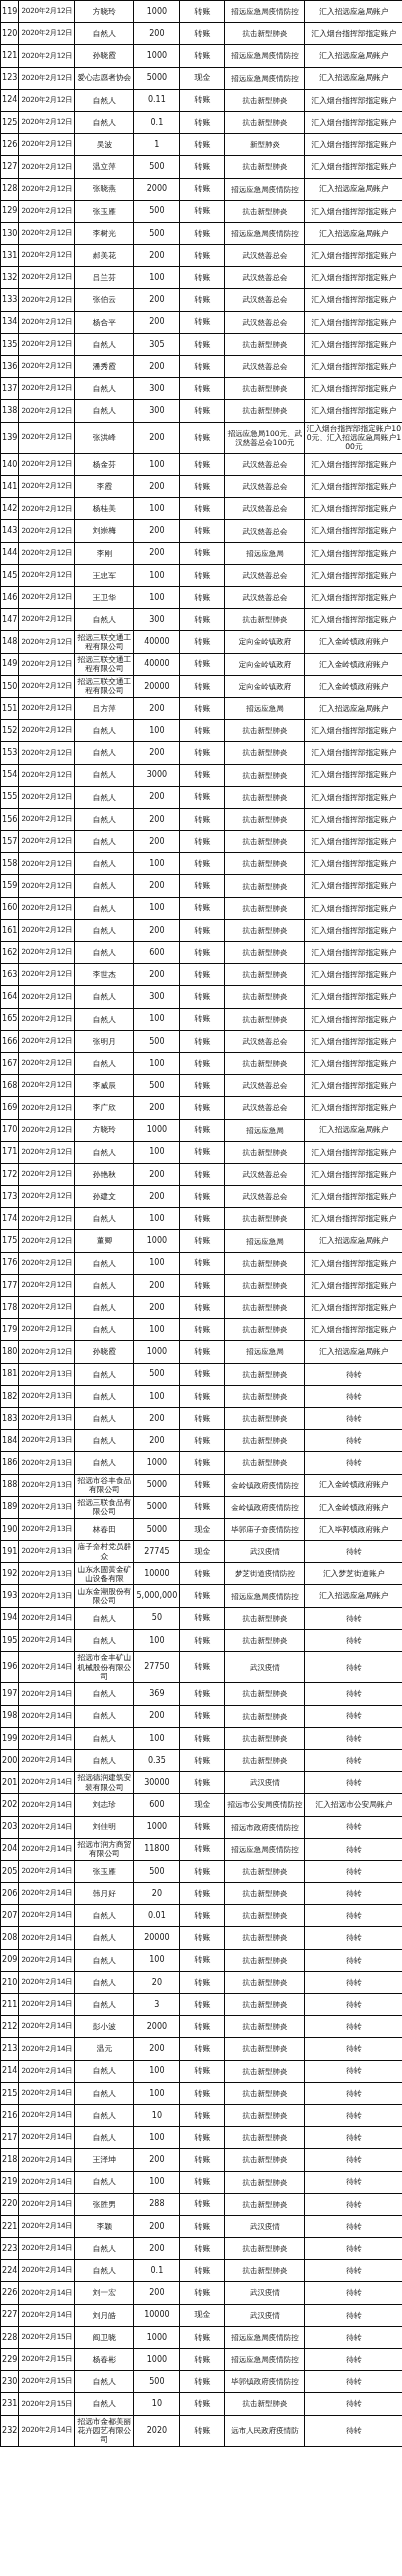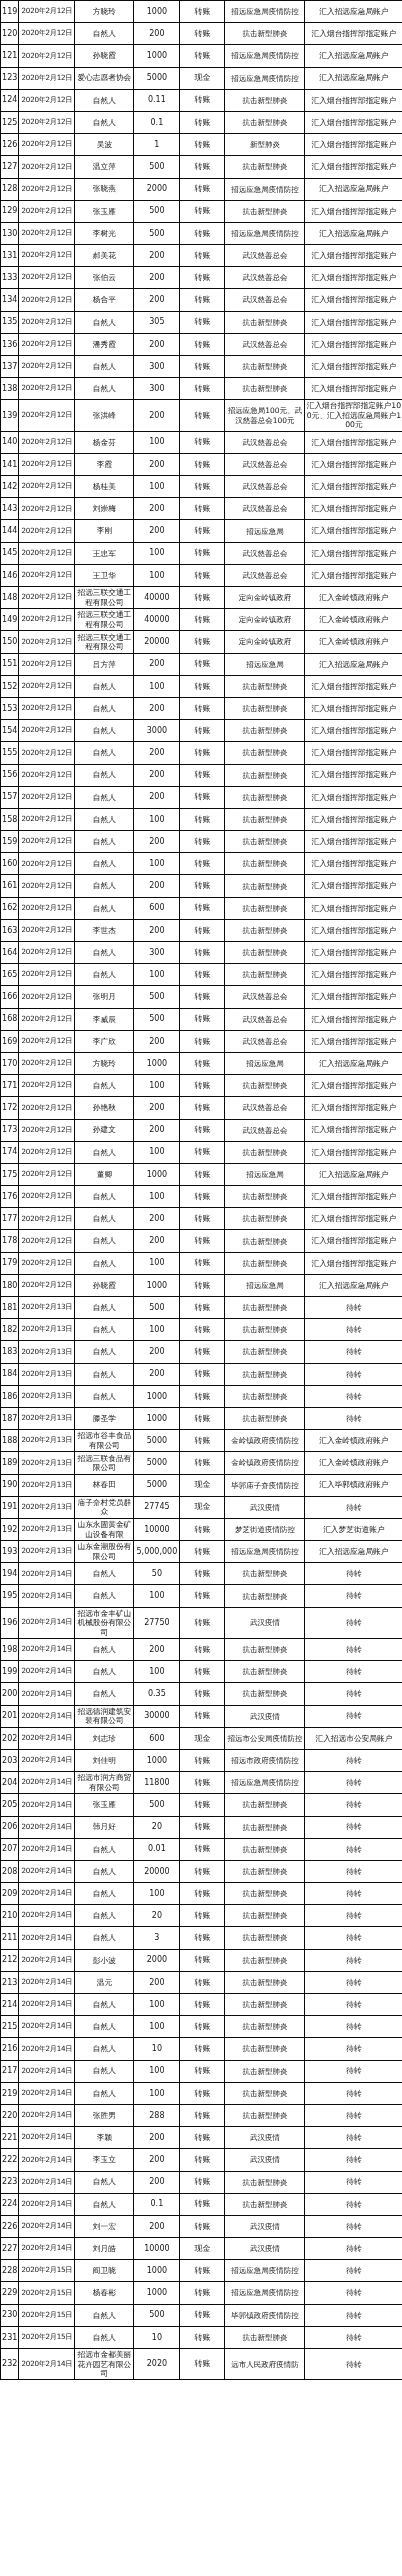--- a/index.html
+++ b/index.html
@@ -158,20 +158,29 @@
         <tr>
           <td class="c0">131</td>
           <td class="c1">2020年2月12日</td>
           <td class="c2">郝美花</td>
           <td class="c3">200</td>
           <td class="c4">转账</td>
           <td class="c5">武汉慈善总会</td>
           <td class="c6">汇入烟台指挥部指定账户</td>
         </tr>
         <tr>
+          <td class="c0">132</td>
+          <td class="c1">2020年2月12日</td>
+          <td class="c2">吕兰芬</td>
+          <td class="c3">100</td>
+          <td class="c4">转账</td>
+          <td class="c5">武汉慈善总会</td>
+          <td class="c6">汇入烟台指挥部指定账户</td>
+        </tr>
+        <tr>
           <td class="c0">133</td>
           <td class="c1">2020年2月12日</td>
           <td class="c2">张伯云</td>
           <td class="c3">200</td>
           <td class="c4">转账</td>
           <td class="c5">武汉慈善总会</td>
           <td class="c6">汇入烟台指挥部指定账户</td>
         </tr>
         <tr>
           <td class="c0">134</td>
@@ -284,20 +293,29 @@
         <tr>
           <td class="c0">146</td>
           <td class="c1">2020年2月12日</td>
           <td class="c2">王卫华</td>
           <td class="c3">100</td>
           <td class="c4">转账</td>
           <td class="c5">武汉慈善总会</td>
           <td class="c6">汇入烟台指挥部指定账户</td>
         </tr>
         <tr>
+          <td class="c0">147</td>
+          <td class="c1">2020年2月12日</td>
+          <td class="c2">自然人</td>
+          <td class="c3">300</td>
+          <td class="c4">转账</td>
+          <td class="c5">抗击新型肺炎</td>
+          <td class="c6">汇入烟台指挥部指定账户</td>
+        </tr>
+        <tr>
           <td class="c0">148</td>
           <td class="c1">2020年2月12日</td>
           <td class="c2">招远三联交通工程有限公司</td>
           <td class="c3">40000</td>
           <td class="c4">转账</td>
           <td class="c5">定向金岭镇政府</td>
           <td class="c6">汇入金岭镇政府账户</td>
         </tr>
         <tr>
           <td class="c0">149</td>
@@ -455,20 +473,29 @@
         <tr>
           <td class="c0">166</td>
           <td class="c1">2020年2月12日</td>
           <td class="c2">张明月</td>
           <td class="c3">500</td>
           <td class="c4">转账</td>
           <td class="c5">武汉慈善总会</td>
           <td class="c6">汇入烟台指挥部指定账户</td>
         </tr>
         <tr>
+          <td class="c0">167</td>
+          <td class="c1">2020年2月12日</td>
+          <td class="c2">自然人</td>
+          <td class="c3">100</td>
+          <td class="c4">转账</td>
+          <td class="c5">抗击新型肺炎</td>
+          <td class="c6">汇入烟台指挥部指定账户</td>
+        </tr>
+        <tr>
           <td class="c0">168</td>
           <td class="c1">2020年2月12日</td>
           <td class="c2">李威辰</td>
           <td class="c3">500</td>
           <td class="c4">转账</td>
           <td class="c5">武汉慈善总会</td>
           <td class="c6">汇入烟台指挥部指定账户</td>
         </tr>
         <tr>
           <td class="c0">169</td>
@@ -611,29 +638,20 @@
           <td class="c2">自然人</td>
           <td class="c3">200</td>
           <td class="c4">转账</td>
           <td class="c5">抗击新型肺炎</td>
           <td class="c6">待转</td>
         </tr>
         <tr>
           <td class="c0">186</td>
           <td class="c1">2020年2月13日</td>
           <td class="c2">自然人</td>
-          <td class="c3">1000</td>
-          <td class="c4">转账</td>
-          <td class="c5">抗击新型肺炎</td>
-          <td class="c6">待转</td>
-        </tr>
-        <tr>
-          <td class="c0">187</td>
-          <td class="c1">2020年2月13日</td>
-          <td class="c2">滕圣学</td>
           <td class="c3">1000</td>
           <td class="c4">转账</td>
           <td class="c5">抗击新型肺炎</td>
           <td class="c6">待转</td>
         </tr>
         <tr>
           <td class="c0">188</td>
           <td class="c1">2020年2月13日</td>
           <td class="c2">招远市谷丰食品有限公司</td>
           <td class="c3">5000</td>
@@ -707,20 +725,29 @@
         <tr>
           <td class="c0">196</td>
           <td class="c1">2020年2月14日</td>
           <td class="c2">招远市金丰矿山机械股份有限公司</td>
           <td class="c3">27750</td>
           <td class="c4">转账</td>
           <td class="c5">武汉疫情</td>
           <td class="c6">待转</td>
         </tr>
         <tr>
+          <td class="c0">197</td>
+          <td class="c1">2020年2月14日</td>
+          <td class="c2">自然人</td>
+          <td class="c3">369</td>
+          <td class="c4">转账</td>
+          <td class="c5">抗击新型肺炎</td>
+          <td class="c6">待转</td>
+        </tr>
+        <tr>
           <td class="c0">198</td>
           <td class="c1">2020年2月14日</td>
           <td class="c2">自然人</td>
           <td class="c3">200</td>
           <td class="c4">转账</td>
           <td class="c5">抗击新型肺炎</td>
           <td class="c6">待转</td>
         </tr>
         <tr>
           <td class="c0">199</td>
@@ -887,20 +914,29 @@
         <tr>
           <td class="c0">217</td>
           <td class="c1">2020年2月14日</td>
           <td class="c2">自然人</td>
           <td class="c3">100</td>
           <td class="c4">转账</td>
           <td class="c5">抗击新型肺炎</td>
           <td class="c6">待转</td>
         </tr>
         <tr>
+          <td class="c0">218</td>
+          <td class="c1">2020年2月14日</td>
+          <td class="c2">王泽坤</td>
+          <td class="c3">200</td>
+          <td class="c4">转账</td>
+          <td class="c5">抗击新型肺炎</td>
+          <td class="c6">待转</td>
+        </tr>
+        <tr>
           <td class="c0">219</td>
           <td class="c1">2020年2月14日</td>
           <td class="c2">自然人</td>
           <td class="c3">100</td>
           <td class="c4">转账</td>
           <td class="c5">抗击新型肺炎</td>
           <td class="c6">待转</td>
         </tr>
         <tr>
           <td class="c0">220</td>
@@ -908,29 +944,20 @@
           <td class="c2">张胜男</td>
           <td class="c3">288</td>
           <td class="c4">转账</td>
           <td class="c5">抗击新型肺炎</td>
           <td class="c6">待转</td>
         </tr>
         <tr>
           <td class="c0">221</td>
           <td class="c1">2020年2月14日</td>
           <td class="c2">李颖</td>
-          <td class="c3">200</td>
-          <td class="c4">转账</td>
-          <td class="c5">武汉疫情</td>
-          <td class="c6">待转</td>
-        </tr>
-        <tr>
-          <td class="c0">222</td>
-          <td class="c1">2020年2月14日</td>
-          <td class="c2">李玉立</td>
           <td class="c3">200</td>
           <td class="c4">转账</td>
           <td class="c5">武汉疫情</td>
           <td class="c6">待转</td>
         </tr>
         <tr>
           <td class="c0">223</td>
           <td class="c1">2020年2月14日</td>
           <td class="c2">自然人</td>
           <td class="c3">200</td>

